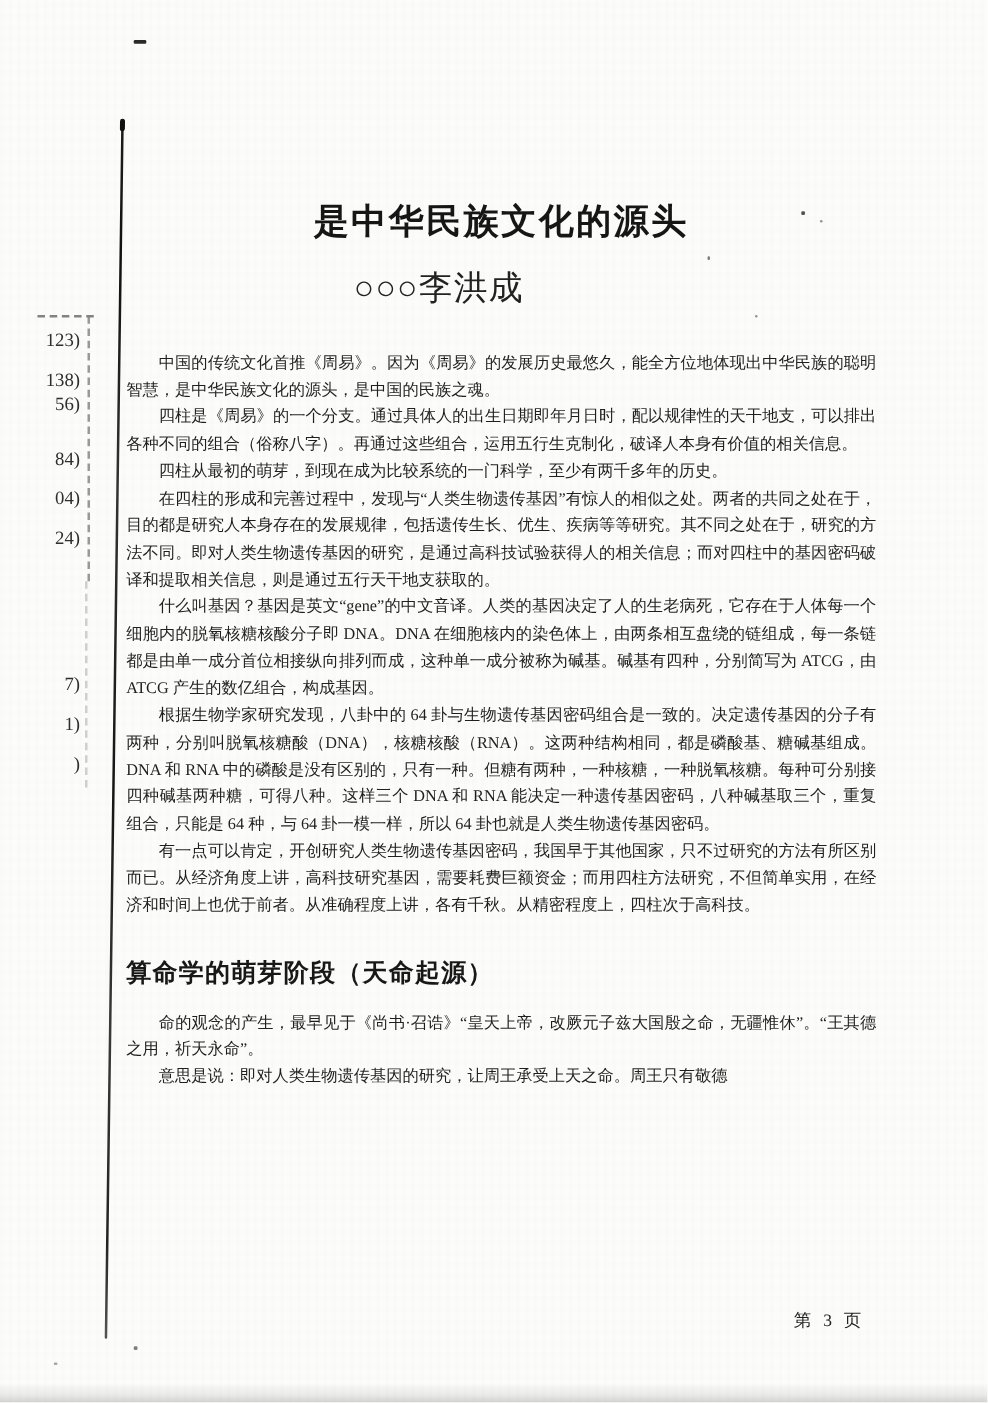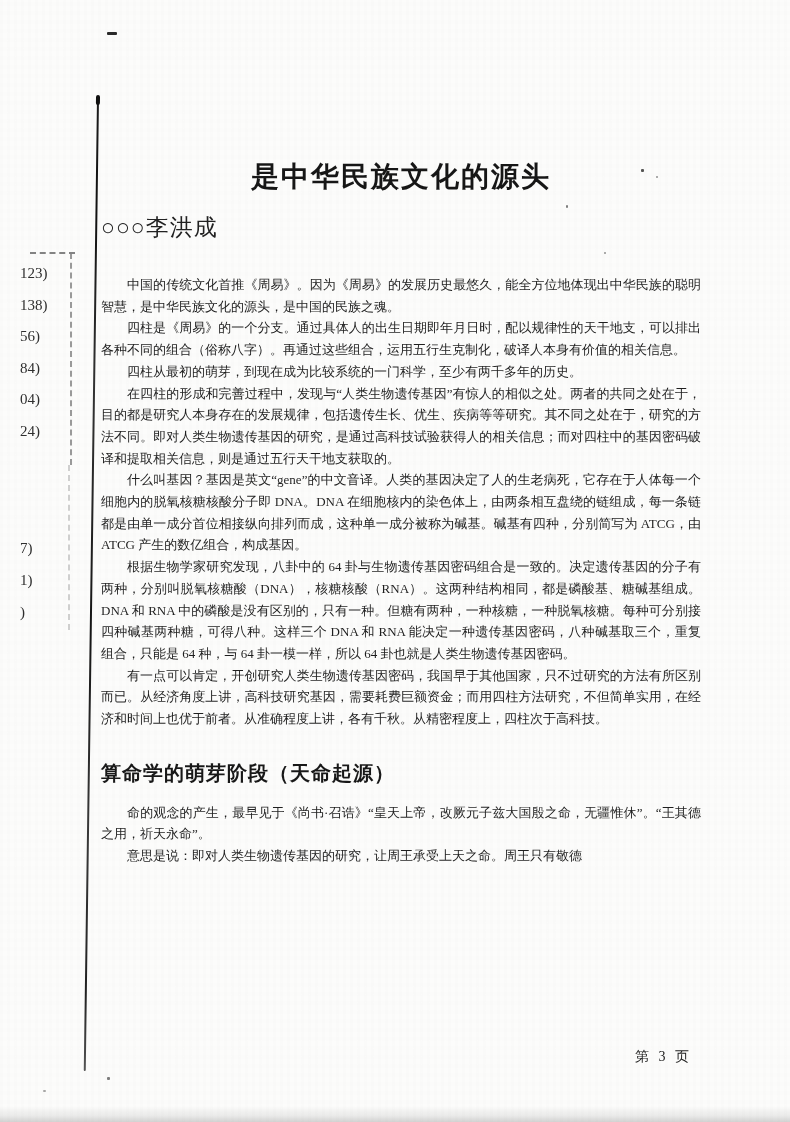--- a/index.html
+++ b/index.html
@@ -19,22 +19,22 @@
   .content {
     position:absolute; left:101px; top:0; width:600px;
   }
   .doc-title {
     margin:158px 0 0 0;
     font-size:28px; font-weight:600; letter-spacing:2px;
     text-align:center; color:#161616;
   }
   .doc-author {
     margin:16px 0 0 0; padding-right:100px;
-    font-size:23px; letter-spacing:1px;
-    text-align:left; color:#222;
+    font-size:27px; letter-spacing:1px;
+    text-align:center; color:#222;
   }
   .body-text { margin-top:31px; }
   .body-text p {
     margin:0; text-indent:2em;
     font-size:13px; line-height:21.7px;
     text-align:justify; color:#1f1f1f;
   }
   .section-heading {
     margin:30px 0 15px 0;
     font-size:20px; font-weight:700; letter-spacing:1px;
@@ -64,21 +64,21 @@
   .torn-dash-v1 {
     position:absolute; left:70px; top:253px; width:0; height:212px;
     border-left:2px dashed #828282; opacity:.8;
   }
   .torn-dash-v2 {
     position:absolute; left:68px; top:465px; width:0; height:165px;
     border-left:2px dashed #9a9a9a; opacity:.45;
   }
   .frag {
     position:absolute; left:20px; width:44px;
-    font-size:15px; text-align:left; color:#2e2e2e;
+    font-size:15px; text-align:right; color:#2e2e2e;
     font-family:"Liberation Serif","DejaVu Serif",serif;
   }
   .speck { position:absolute; background:#2a2a2a; border-radius:1px; }
   .bottom-shade {
     position:absolute; left:0; bottom:0; width:100%; height:16px;
     background:linear-gradient(to bottom, rgba(0,0,0,0) 0%, rgba(0,0,0,0.07) 60%, rgba(0,0,0,0.16) 100%);
   }
 </style>
 </head>
 <body>
@@ -86,21 +86,21 @@
 <div class="page">
 
   <div class="gutter-line"></div>
   <div class="torn-dash-h"></div>
   <div class="torn-dash-v1"></div>
   <div class="torn-dash-v2"></div>
 
   <div>
     <span class="frag" style="top:265px;">123)</span>
     <span class="frag" style="top:297px;">138)</span>
-    <span class="frag" style="top:328px;">56)</span>
+    <span class="frag" style="top:316px;">56)</span>
     <span class="frag" style="top:360px;">84)</span>
     <span class="frag" style="top:391px;">04)</span>
     <span class="frag" style="top:423px;">24)</span>
     <span class="frag" style="top:540px;">7)</span>
     <span class="frag" style="top:572px;">1)</span>
     <span class="frag" style="top:604px;">)</span>
   </div>
 
   <div class="speck" style="left:107px; top:32px; width:10px; height:3px;"></div>
   <div class="speck" style="left:641px; top:169px; width:3px; height:3px; opacity:.8;"></div>

